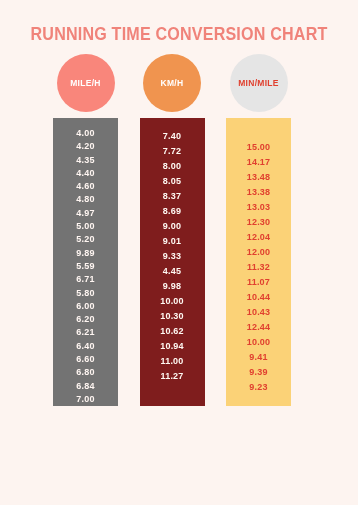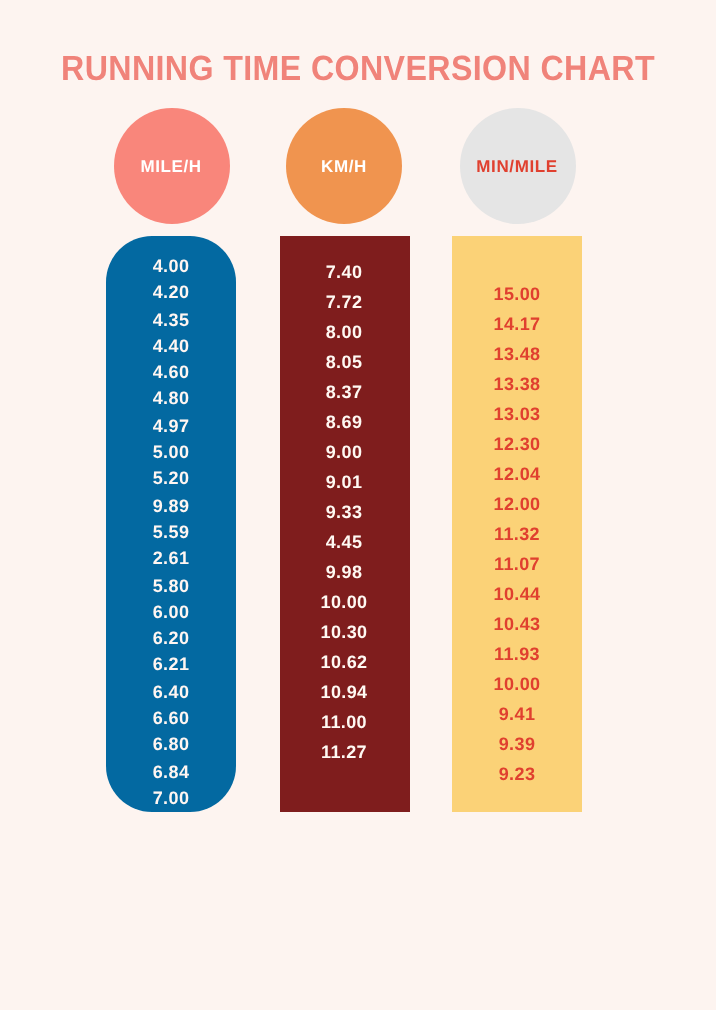--- a/index.html
+++ b/index.html
@@ -80,21 +80,21 @@
     font-family: "Liberation Sans Narrow", "Liberation Sans", sans-serif;
     font-weight: bold;
     font-size: 9px;
     letter-spacing: 0.2px;
     text-align: center;
     white-space: nowrap;
   }
   
   .col-mileh .unit-circle { background: #F9867B; }
   .col-mileh .unit-label { color: #FFFFFF; }
-  .col-mileh .value-bar { background: #0369a1; padding-top: 9px; border-radius: 23px; }
+  .col-mileh .value-bar { background: #737373; padding-top: 9px; }
   .col-mileh .value-item { color: #FFF6F2; line-height: 13.3px; }
   
   .col-kmh .unit-circle { background: #F0944F; }
   .col-kmh .unit-label { color: #FFFFFF; }
   .col-kmh .value-bar { background: #7f1d1d; padding-top: 11px; }
   .col-kmh .value-item { color: #FFF9F3; line-height: 15px; }
   
   .col-minmile .unit-circle { background: #e5e5e5; }
   .col-minmile .unit-label { color: #E0402F; }
   .col-minmile .value-bar { background: #FBD277; padding-top: 22px; }
@@ -118,21 +118,21 @@
           <div class="value-item">4.20</div>
           <div class="value-item">4.35</div>
           <div class="value-item">4.40</div>
           <div class="value-item">4.60</div>
           <div class="value-item">4.80</div>
           <div class="value-item">4.97</div>
           <div class="value-item">5.00</div>
           <div class="value-item">5.20</div>
           <div class="value-item">9.89</div>
           <div class="value-item">5.59</div>
-          <div class="value-item">2.61</div>
+          <div class="value-item">6.71</div>
           <div class="value-item">5.80</div>
           <div class="value-item">6.00</div>
           <div class="value-item">6.20</div>
           <div class="value-item">6.21</div>
           <div class="value-item">6.40</div>
           <div class="value-item">6.60</div>
           <div class="value-item">6.80</div>
           <div class="value-item">6.84</div>
           <div class="value-item">7.00</div>
         </div>
@@ -173,21 +173,21 @@
           <div class="value-item">13.48</div>
           <div class="value-item">13.38</div>
           <div class="value-item">13.03</div>
           <div class="value-item">12.30</div>
           <div class="value-item">12.04</div>
           <div class="value-item">12.00</div>
           <div class="value-item">11.32</div>
           <div class="value-item">11.07</div>
           <div class="value-item">10.44</div>
           <div class="value-item">10.43</div>
-          <div class="value-item">11.93</div>
+          <div class="value-item">12.44</div>
           <div class="value-item">10.00</div>
           <div class="value-item">9.41</div>
           <div class="value-item">9.39</div>
           <div class="value-item">9.23</div>
         </div>
     </div>
 
   </div>
 </div>
 

